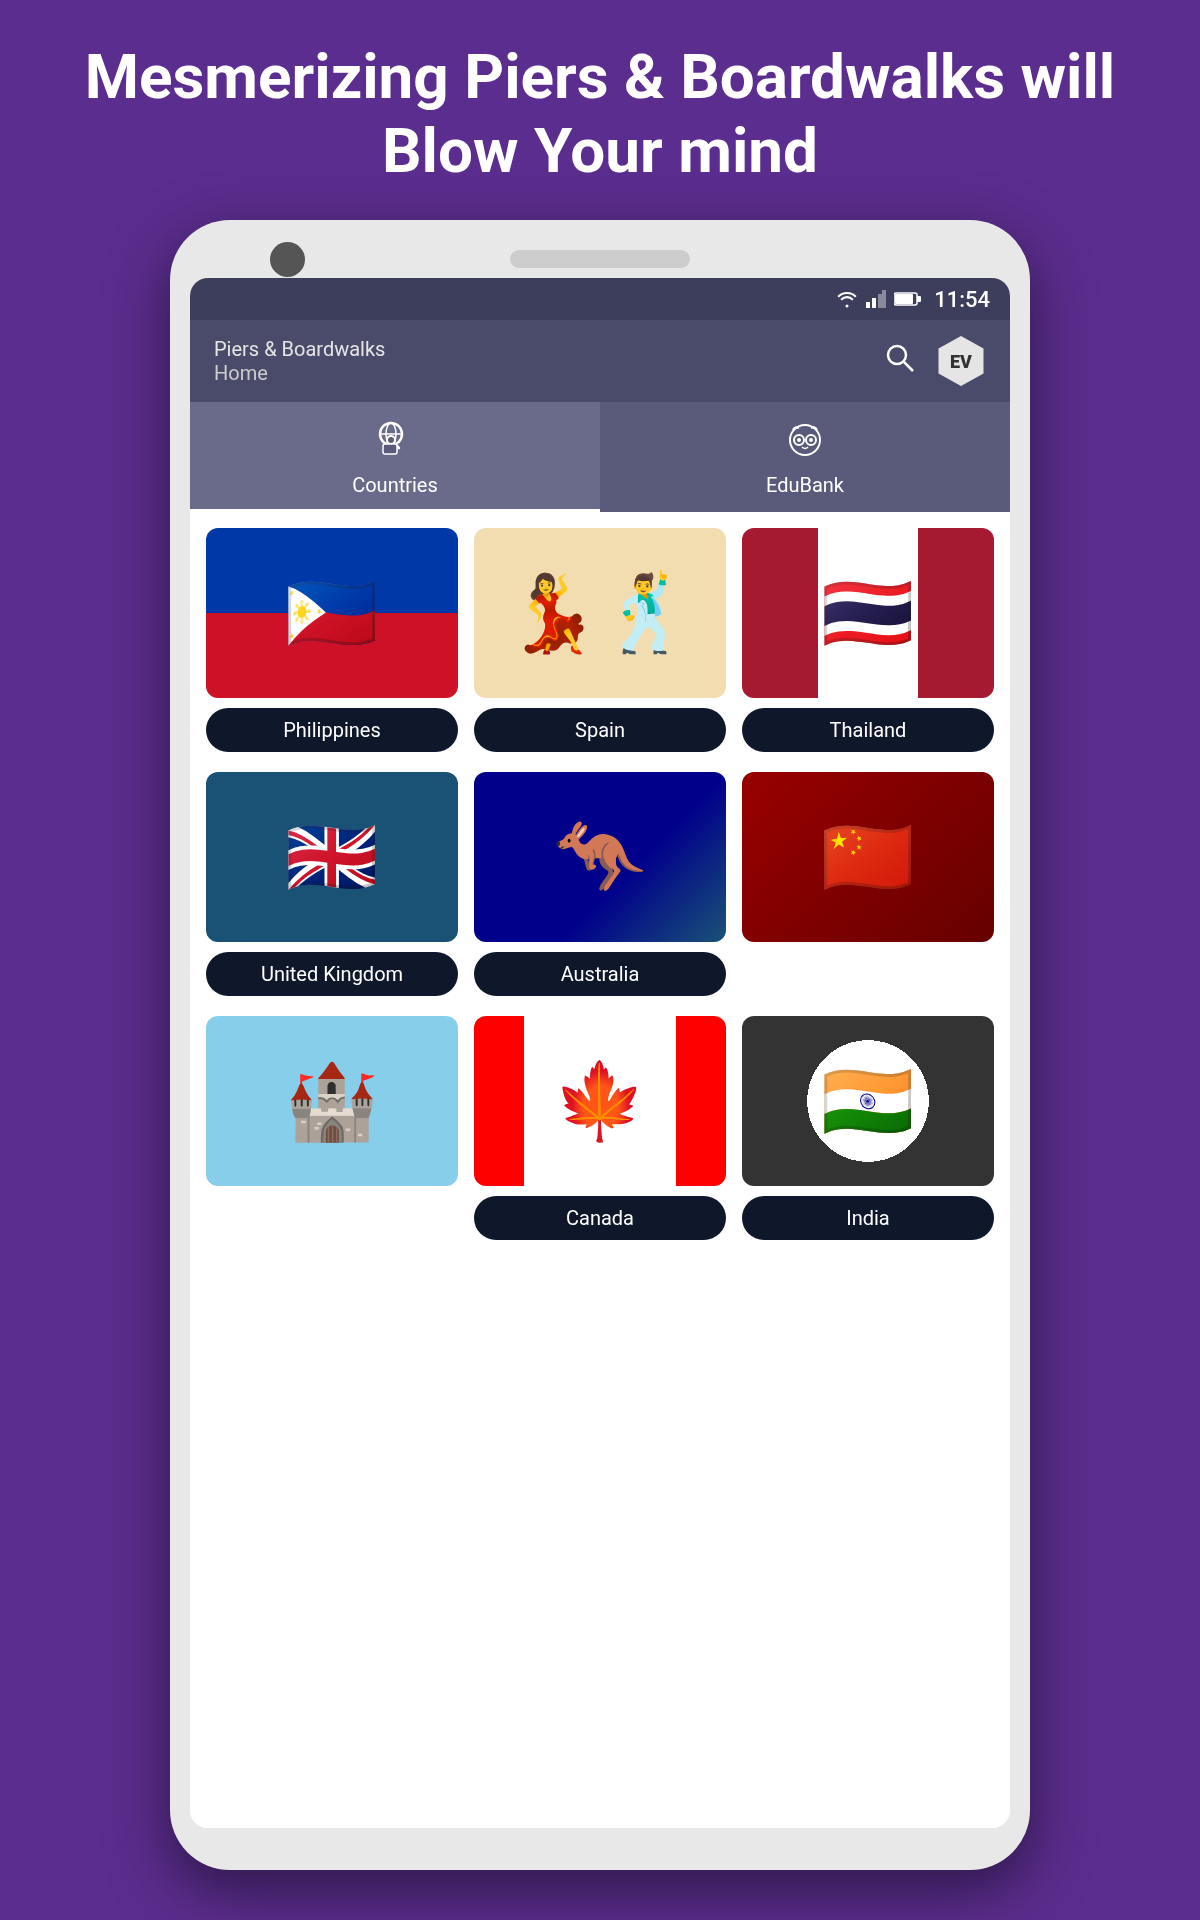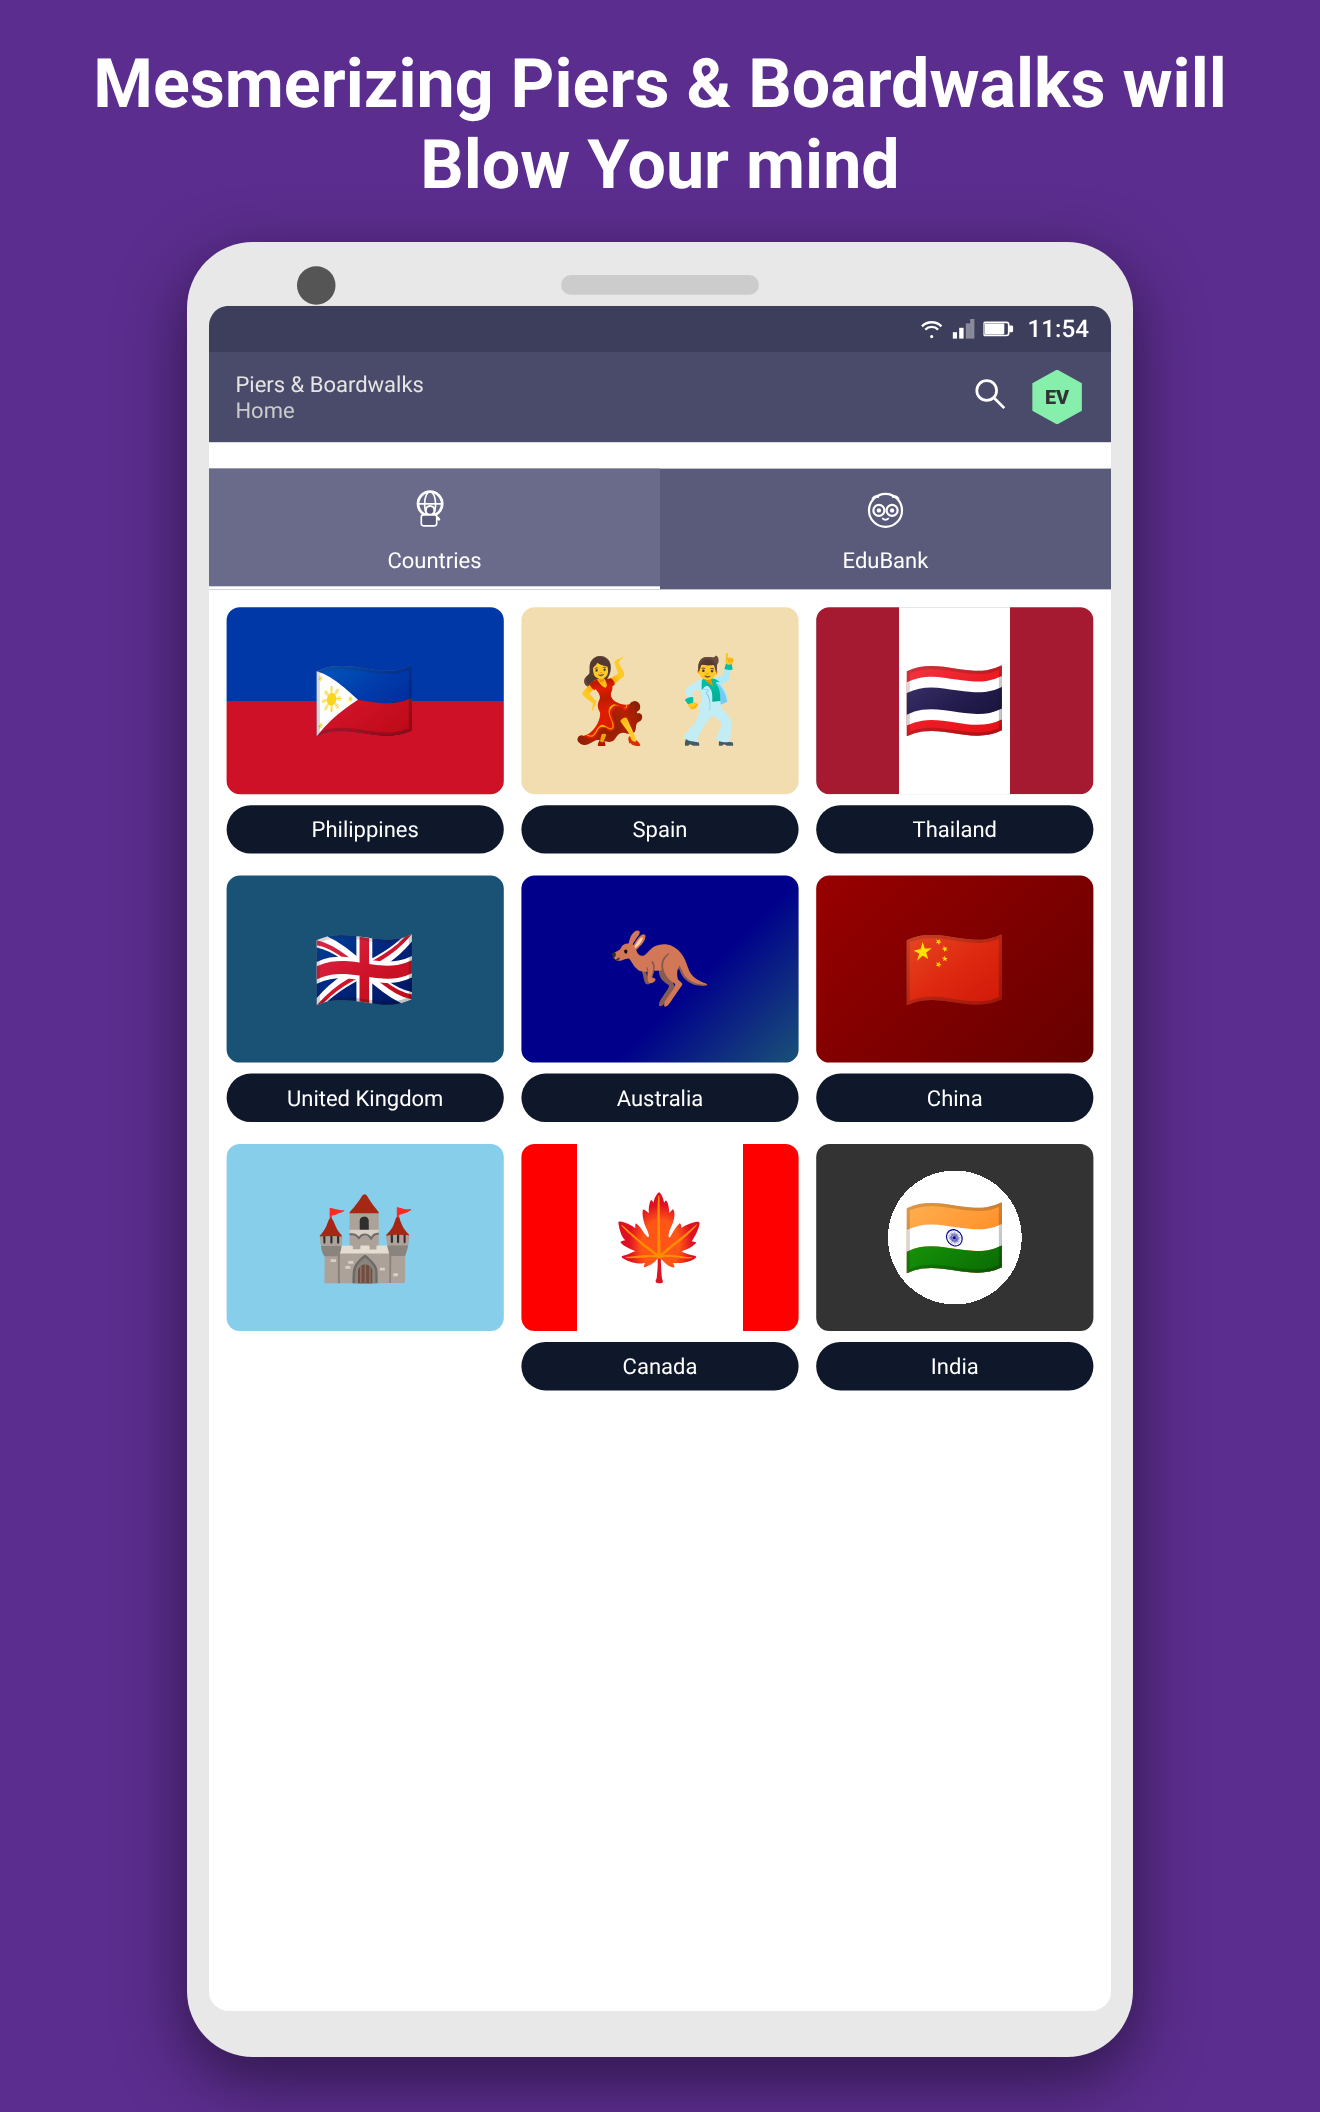--- a/index.html
+++ b/index.html
@@ -129,35 +129,34 @@
 
     .search-icon-btn {
       color: white;
       font-size: 28px;
       cursor: pointer;
     }
 
     .ev-badge {
       width: 50px;
       height: 50px;
-      background: #86efac;
+      background: #e5e5e5;
       clip-path: polygon(50% 0%, 95% 25%, 95% 75%, 50% 100%, 5% 75%, 5% 25%);
       display: flex;
       align-items: center;
       justify-content: center;
       font-weight: 900;
       font-size: 18px;
       color: #333;
     }
 
     
     .tab-bar {
       display: flex;
       background: #5a5a7a;
-      margin-top: 24px;
     }
 
     .tab {
       flex: 1;
       display: flex;
       flex-direction: column;
       align-items: center;
       padding: 16px 10px 12px;
       cursor: pointer;
       border-bottom: 3px solid transparent;
@@ -397,21 +396,20 @@
           <div class="country-image-box bg-australia">
             <span class="country-emoji-big">🦘</span>
           </div>
           <div class="country-label">Australia</div>
         </div>
 
         <div class="country-card">
           <div class="country-image-box bg-china">
             <span class="country-emoji-big">🇨🇳</span>
           </div>
-          <div class="country-label">China</div>
         </div>
       </div>
 
       <div class="grid-row">
 
         <div class="country-card">
           <div class="country-image-box bg-russia">
             <span class="country-emoji-big">🏰</span>
           </div>
         </div>

